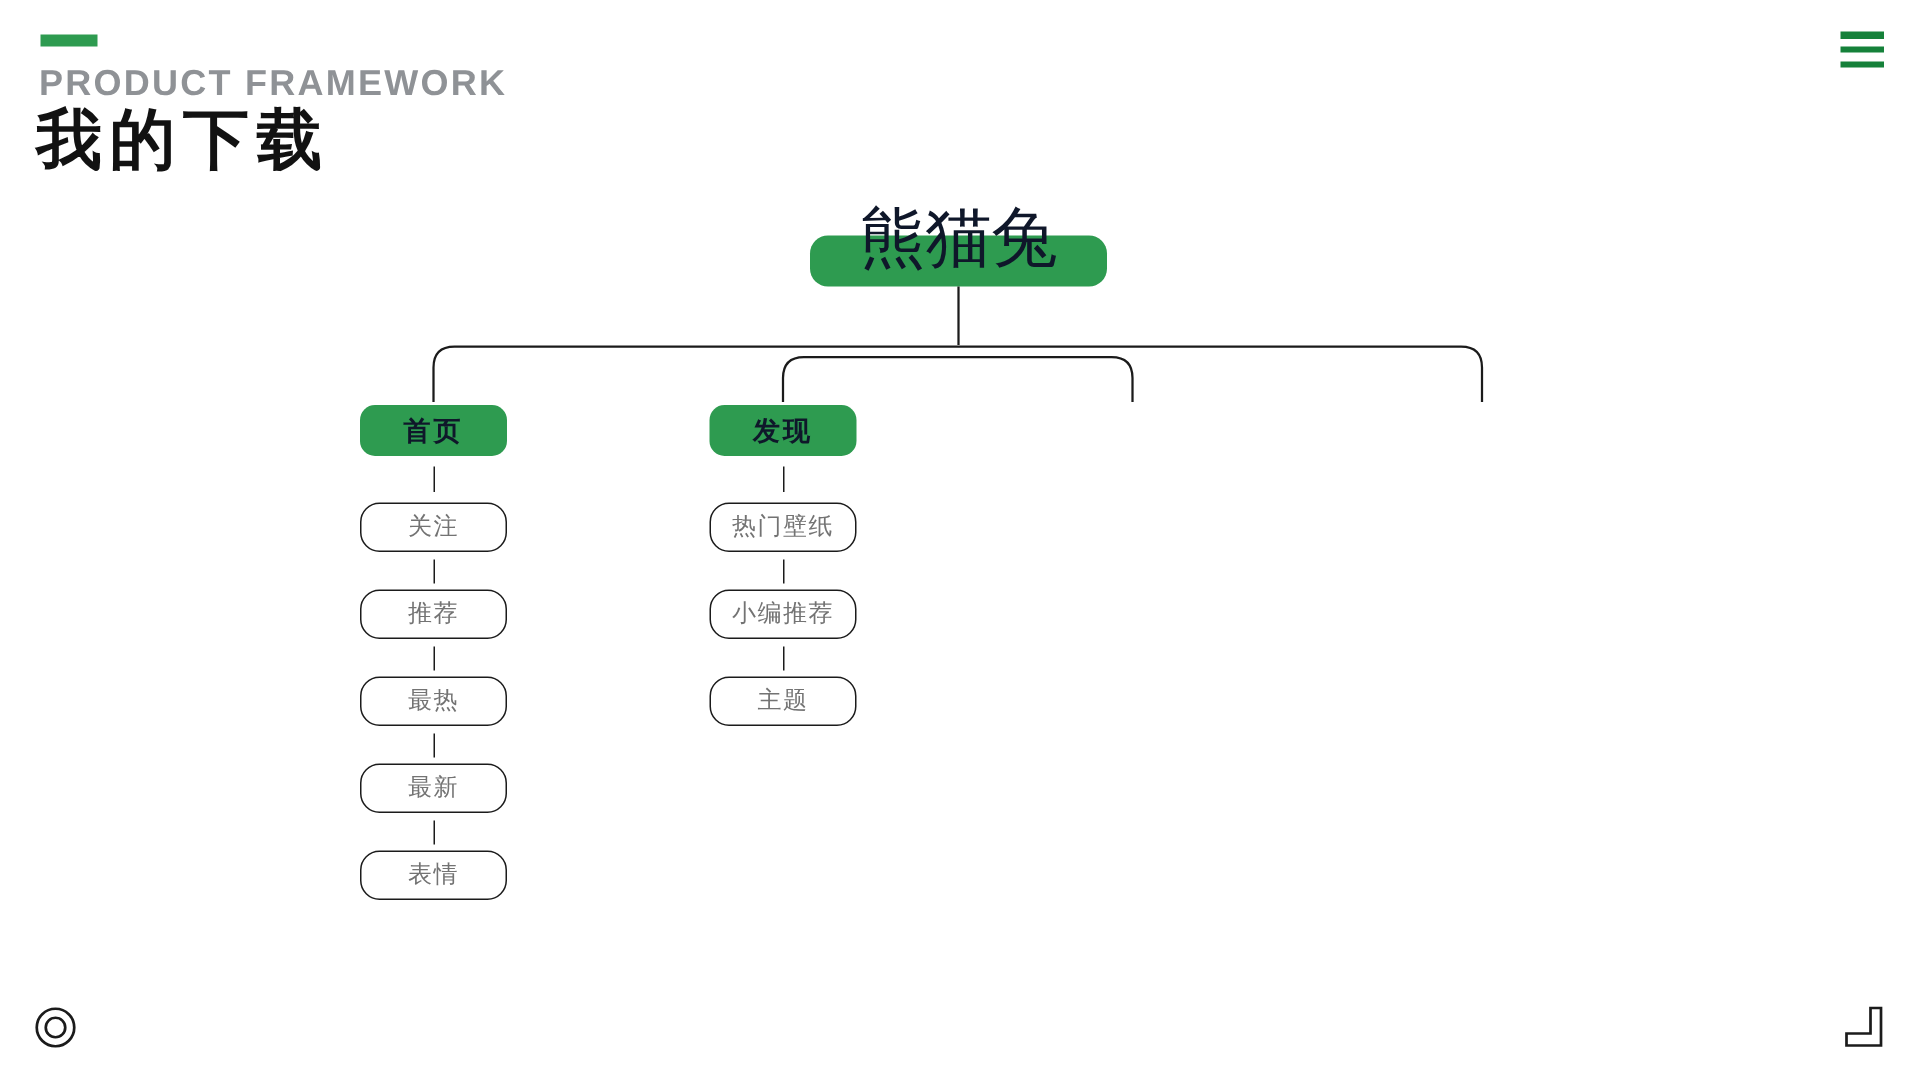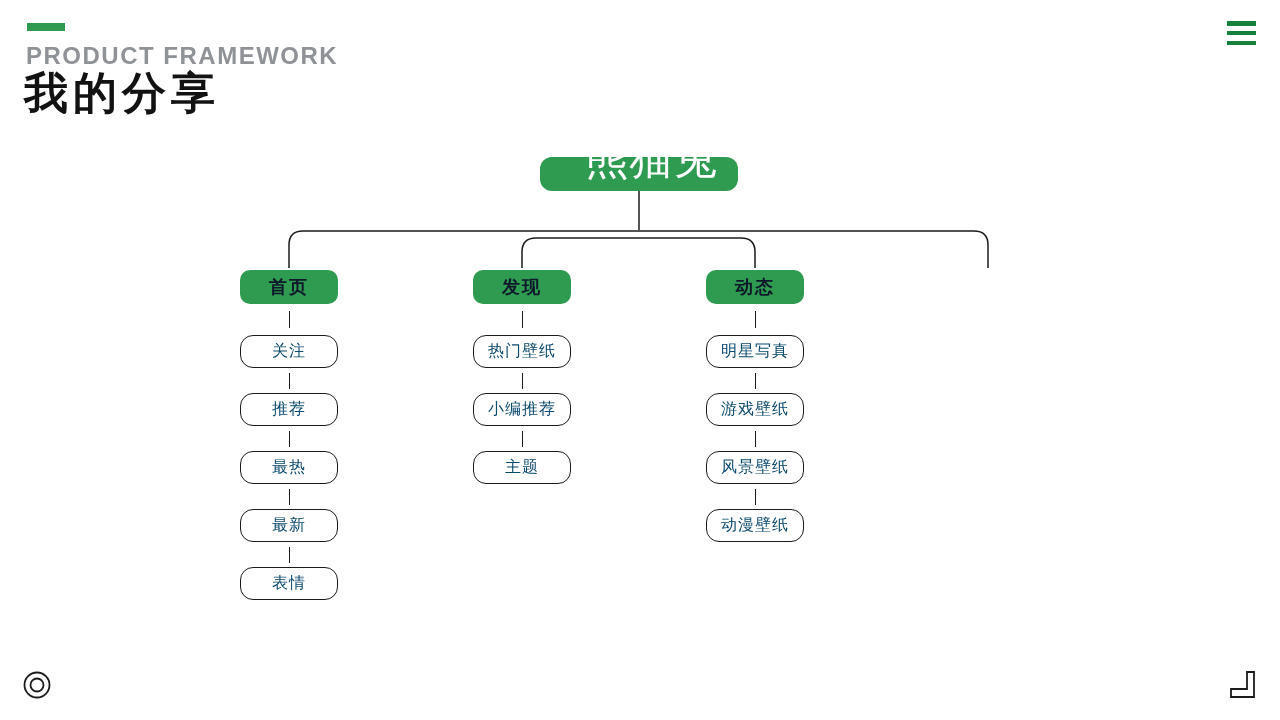--- a/index.html
+++ b/index.html
@@ -23,37 +23,37 @@
   
   .hamburger{position:absolute;right:24px;top:21px;width:29px;height:24px;
     display:flex;flex-direction:column;justify-content:space-between;cursor:pointer;}
   .hamburger span{display:block;width:29px;height:4.5px;background:#15813A;}
 
   
   .root-node{position:absolute;left:540px;top:157px;width:198px;height:34px;
     background:#2E9B50;border-radius:12px;}
   .root-label{
     position:absolute;left:50%;top:-28px;transform:translateX(-50%);
-    font-size:44px;font-weight:500;color:#ffffff;white-space:nowrap;letter-spacing:0px;margin-left:12px;
+    font-size:44px;font-weight:500;color:#0f172a;white-space:nowrap;letter-spacing:0px;
   }
 
   
   .connectors{position:absolute;left:0;top:0;width:1280px;height:720px;pointer-events:none;}
 
   
   .column{position:absolute;top:270px;width:140px;display:flex;flex-direction:column;align-items:center;}
   .col-1{left:219px}.col-2{left:452px}.col-3{left:685px}.col-4{left:918px}
   .parent-btn{
     width:98px;height:34px;background:#2E9B50;border-radius:10px;
     color:#0f172a;font-weight:bold;font-size:18px;letter-spacing:2px;
     display:flex;align-items:center;justify-content:center;box-sizing:border-box;cursor:pointer;
   }
   .child-box{
     width:98px;height:33px;background:#ffffff;border:1.5px solid #1B1B1B;border-radius:13px;
-    color:#0c4a6e;font-size:16px;letter-spacing:1px;
+    color:#737373;font-size:16px;letter-spacing:1px;
     display:flex;align-items:center;justify-content:center;box-sizing:border-box;cursor:pointer;
     white-space:nowrap;
     font-family:Liberation Mono, monospace;
   }
   .conn{width:0;border-left:1.5px solid #1B1B1B;}
   .conn-a{height:17px;margin:7px 0 7px;}   
   .conn-b{height:16px;margin:4.5px 0 4.5px;} 
 
   .more-dots{display:flex;gap:8.5px;margin-top:22px;}
   .more-dots i{width:10px;height:10px;border-radius:50%;background:#8C8C8C;}
@@ -63,21 +63,21 @@
   .icon-left{left:22px;top:670px;}
   .icon-right{left:1228px;top:668px;}
 </style>
 </head>
 <body>
 
 <div class="slide">
 
   <div class="accent-bar"></div>
   <div class="eyebrow">PRODUCT FRAMEWORK</div>
-  <div class="page-title">我的分享</div>
+  <div class="page-title">我的下载</div>
 
   <div class="hamburger">
     <span></span>
     <span></span>
     <span></span>
   </div>
 
   <div class="root-node">
     <div class="root-label">熊猫兔</div>
   </div>
@@ -105,31 +105,20 @@
   <div class="column col-2">
     <div class="parent-btn">发现</div>
     <div class="conn conn-a"></div>
     <div class="child-box">热门壁纸</div>
     <div class="conn conn-b"></div>
     <div class="child-box">小编推荐</div>
     <div class="conn conn-b"></div>
     <div class="child-box">主题</div>
   </div>
 
-  <div class="column col-3">
-    <div class="parent-btn">动态</div>
-    <div class="conn conn-a"></div>
-    <div class="child-box">明星写真</div>
-    <div class="conn conn-b"></div>
-    <div class="child-box">游戏壁纸</div>
-    <div class="conn conn-b"></div>
-    <div class="child-box">风景壁纸</div>
-    <div class="conn conn-b"></div>
-    <div class="child-box">动漫壁纸</div>
-  </div>
 
 
   <svg class="footer-icon icon-left" width="30" height="30" viewBox="0 0 30 30" xmlns="http://www.w3.org/2000/svg">
     <circle cx="15" cy="15" r="12.5" fill="none" stroke="#1B1B1B" stroke-width="1.8"></circle>
     <circle cx="15" cy="15" r="6.5" fill="none" stroke="#1B1B1B" stroke-width="1.8"></circle>
   </svg>
 
   <svg class="footer-icon icon-right" width="30" height="32" viewBox="0 0 30 32" xmlns="http://www.w3.org/2000/svg">
     <path d="M3,21 H19 V4 H26 V29 H3 Z" fill="none" stroke="#1B1B1B" stroke-width="1.8"></path>
   </svg>

